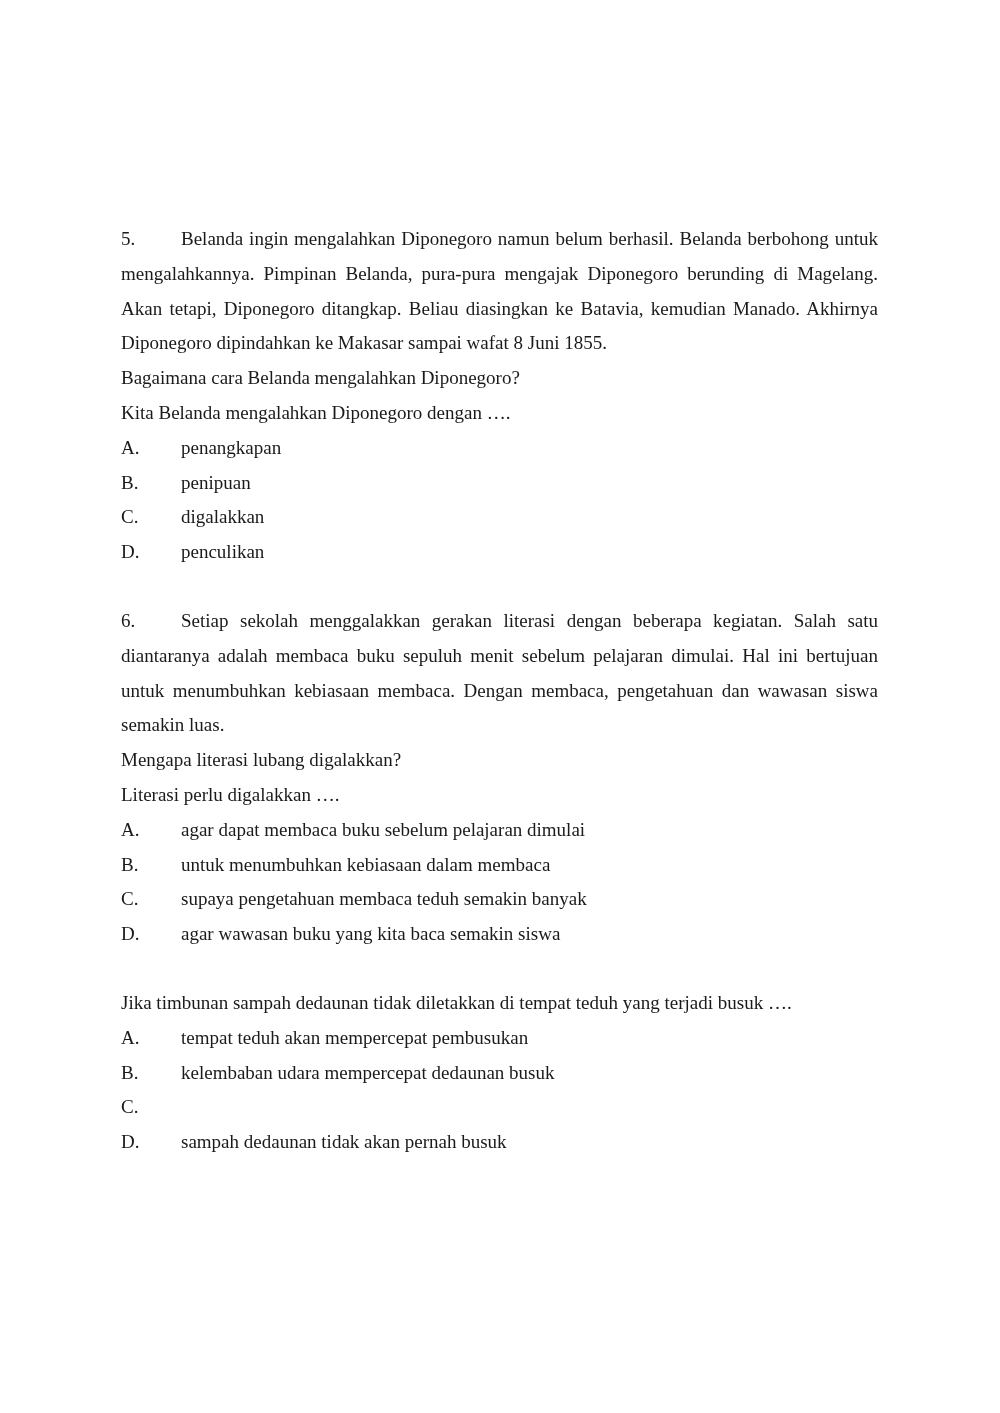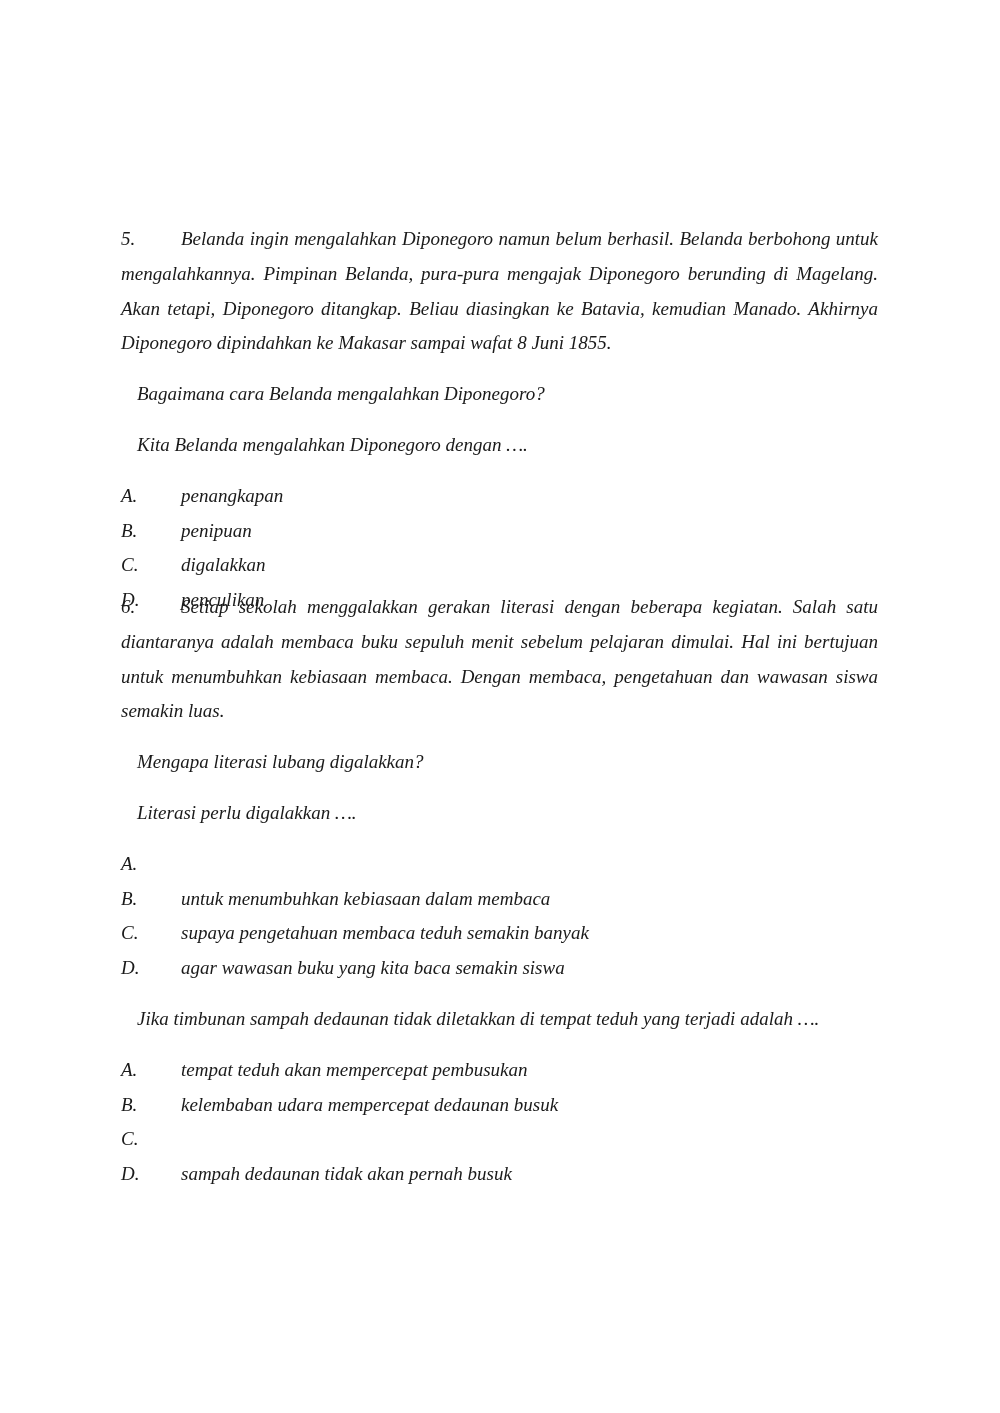--- a/index.html
+++ b/index.html
@@ -17,38 +17,37 @@
       font-size: 19px;
     }
     .page {
       position: absolute;
       left: 121px;
       top: 222px;
       width: 757px;
     }
     .question {
       margin: 0;
-      font-style: italic;
     }
-    .q2 { position: absolute; top: 368px; left: 0; width: 757px; }
+    .q2 { position: absolute; top: 382px; left: 0; width: 757px; }
     .q3 { position: absolute; top: 764px; left: 0; width: 757px; }
     .q1 { position: absolute; top: 0; left: 0; width: 757px; }
     .stem {
       text-align: justify;
       text-align-last: left;
       line-height: 34.8px;
       margin: 0;
     }
     .stem .num {
       display: inline-block;
       width: 60px;
     }
     .line {
       line-height: 34.8px;
-      margin: 16px;
+      margin: 0;
       white-space: nowrap;
     }
     .option {
       display: flex;
       line-height: 34.8px;
       white-space: nowrap;
     }
     .option .letter {
       width: 60px;
       flex: 0 0 60px;
@@ -80,37 +79,38 @@
       <span>penculikan</span>
     </div>
   </section>
 
   <section class="question q2">
     <p class="stem"><span class="num">6.</span><span>Setiap sekolah menggalakkan gerakan literasi dengan beberapa kegiatan. Salah satu diantaranya adalah membaca buku sepuluh menit sebelum pelajaran dimulai. Hal ini bertujuan untuk menumbuhkan kebiasaan membaca. Dengan membaca, pengetahuan dan wawasan siswa semakin luas.</span></p>
     <p class="line">Mengapa literasi lubang digalakkan?</p>
     <p class="line">Literasi perlu digalakkan ….</p>
     <div class="option">
       <span class="letter">A.</span>
+      <span>agar dapat membaca buku sebelum pelajaran dimulai</span>
     </div>
     <div class="option">
       <span class="letter">B.</span>
       <span>untuk menumbuhkan kebiasaan dalam membaca</span>
     </div>
     <div class="option">
       <span class="letter">C.</span>
       <span>supaya pengetahuan membaca teduh semakin banyak</span>
     </div>
     <div class="option">
       <span class="letter">D.</span>
       <span>agar wawasan buku yang kita baca semakin siswa</span>
     </div>
   </section>
 
   <section class="question q3">
-    <p class="line">Jika timbunan sampah dedaunan tidak diletakkan di tempat teduh yang terjadi adalah ….</p>
+    <p class="line">Jika timbunan sampah dedaunan tidak diletakkan di tempat teduh yang terjadi busuk ….</p>
     <div class="option">
       <span class="letter">A.</span>
       <span>tempat teduh akan mempercepat pembusukan</span>
     </div>
     <div class="option">
       <span class="letter">B.</span>
       <span>kelembaban udara mempercepat dedaunan busuk</span>
     </div>
     <div class="option">
       <span class="letter">C.</span>

